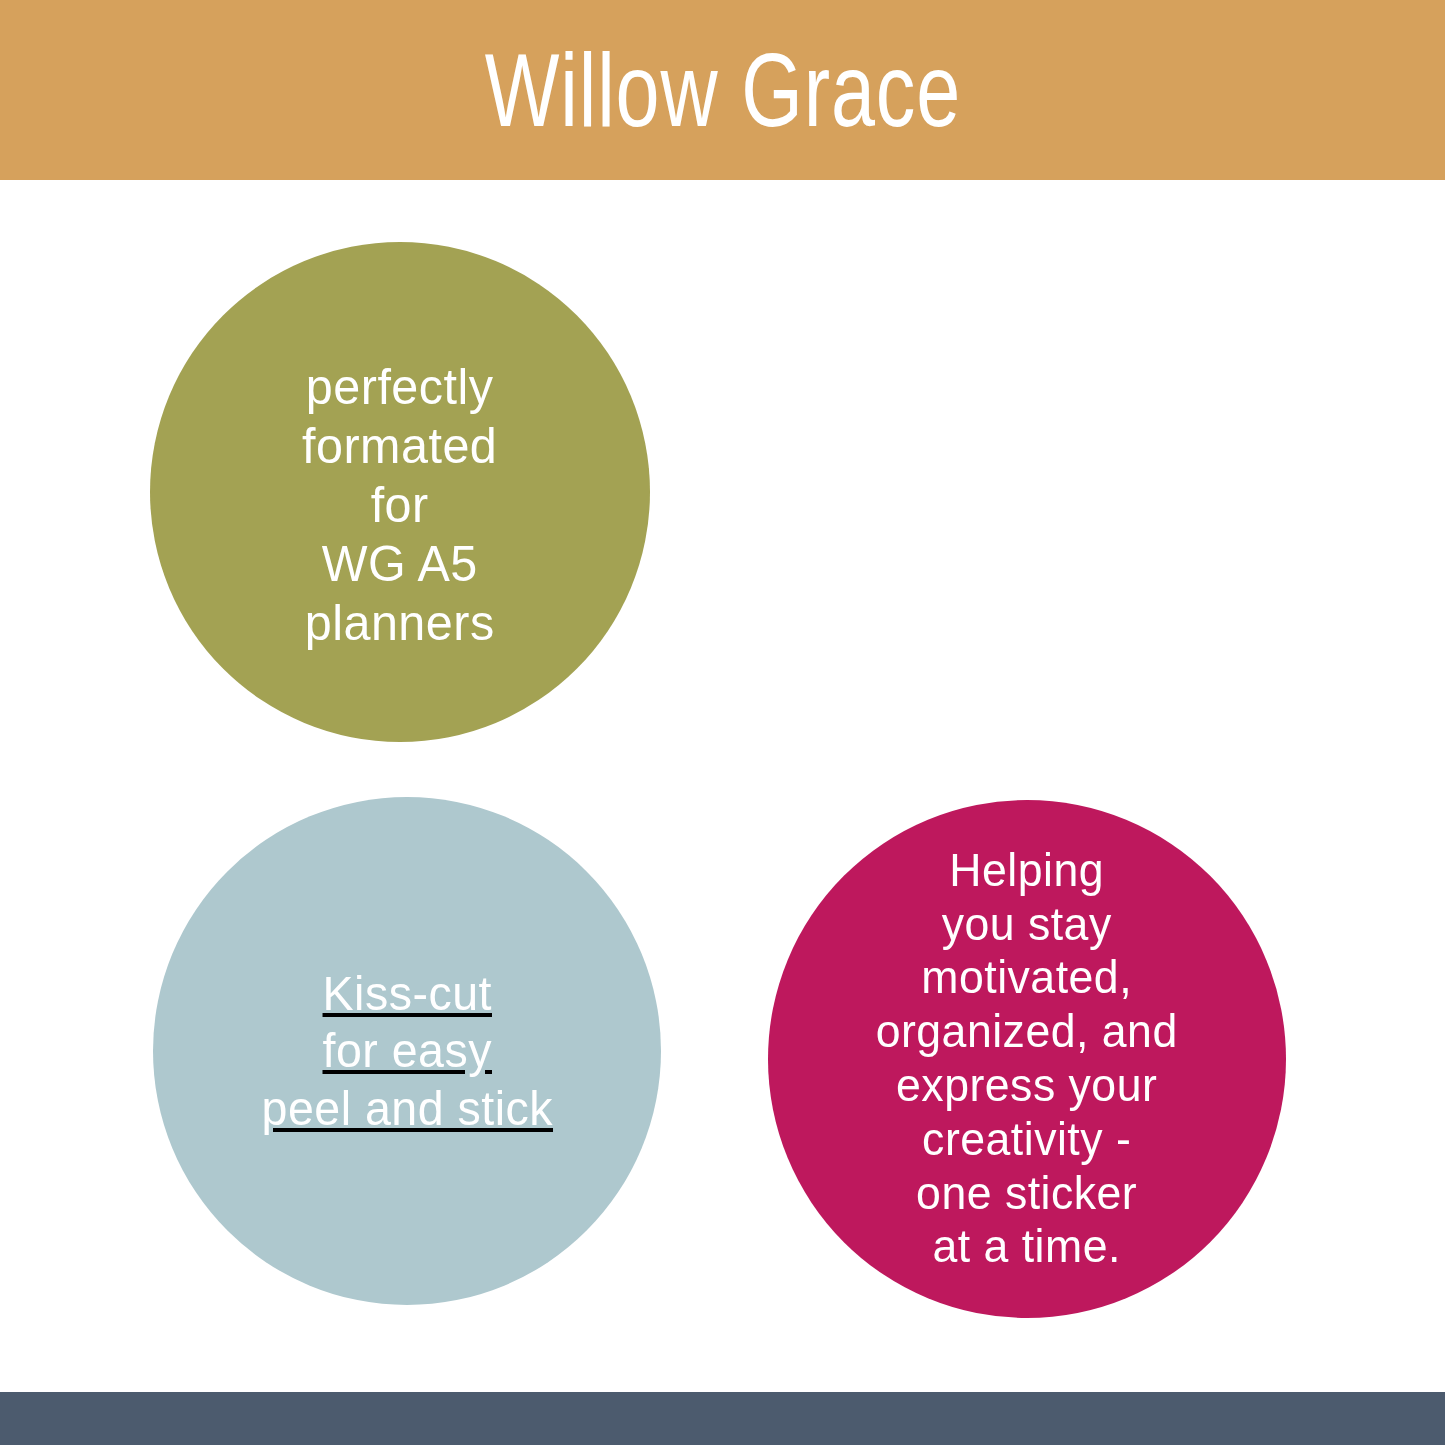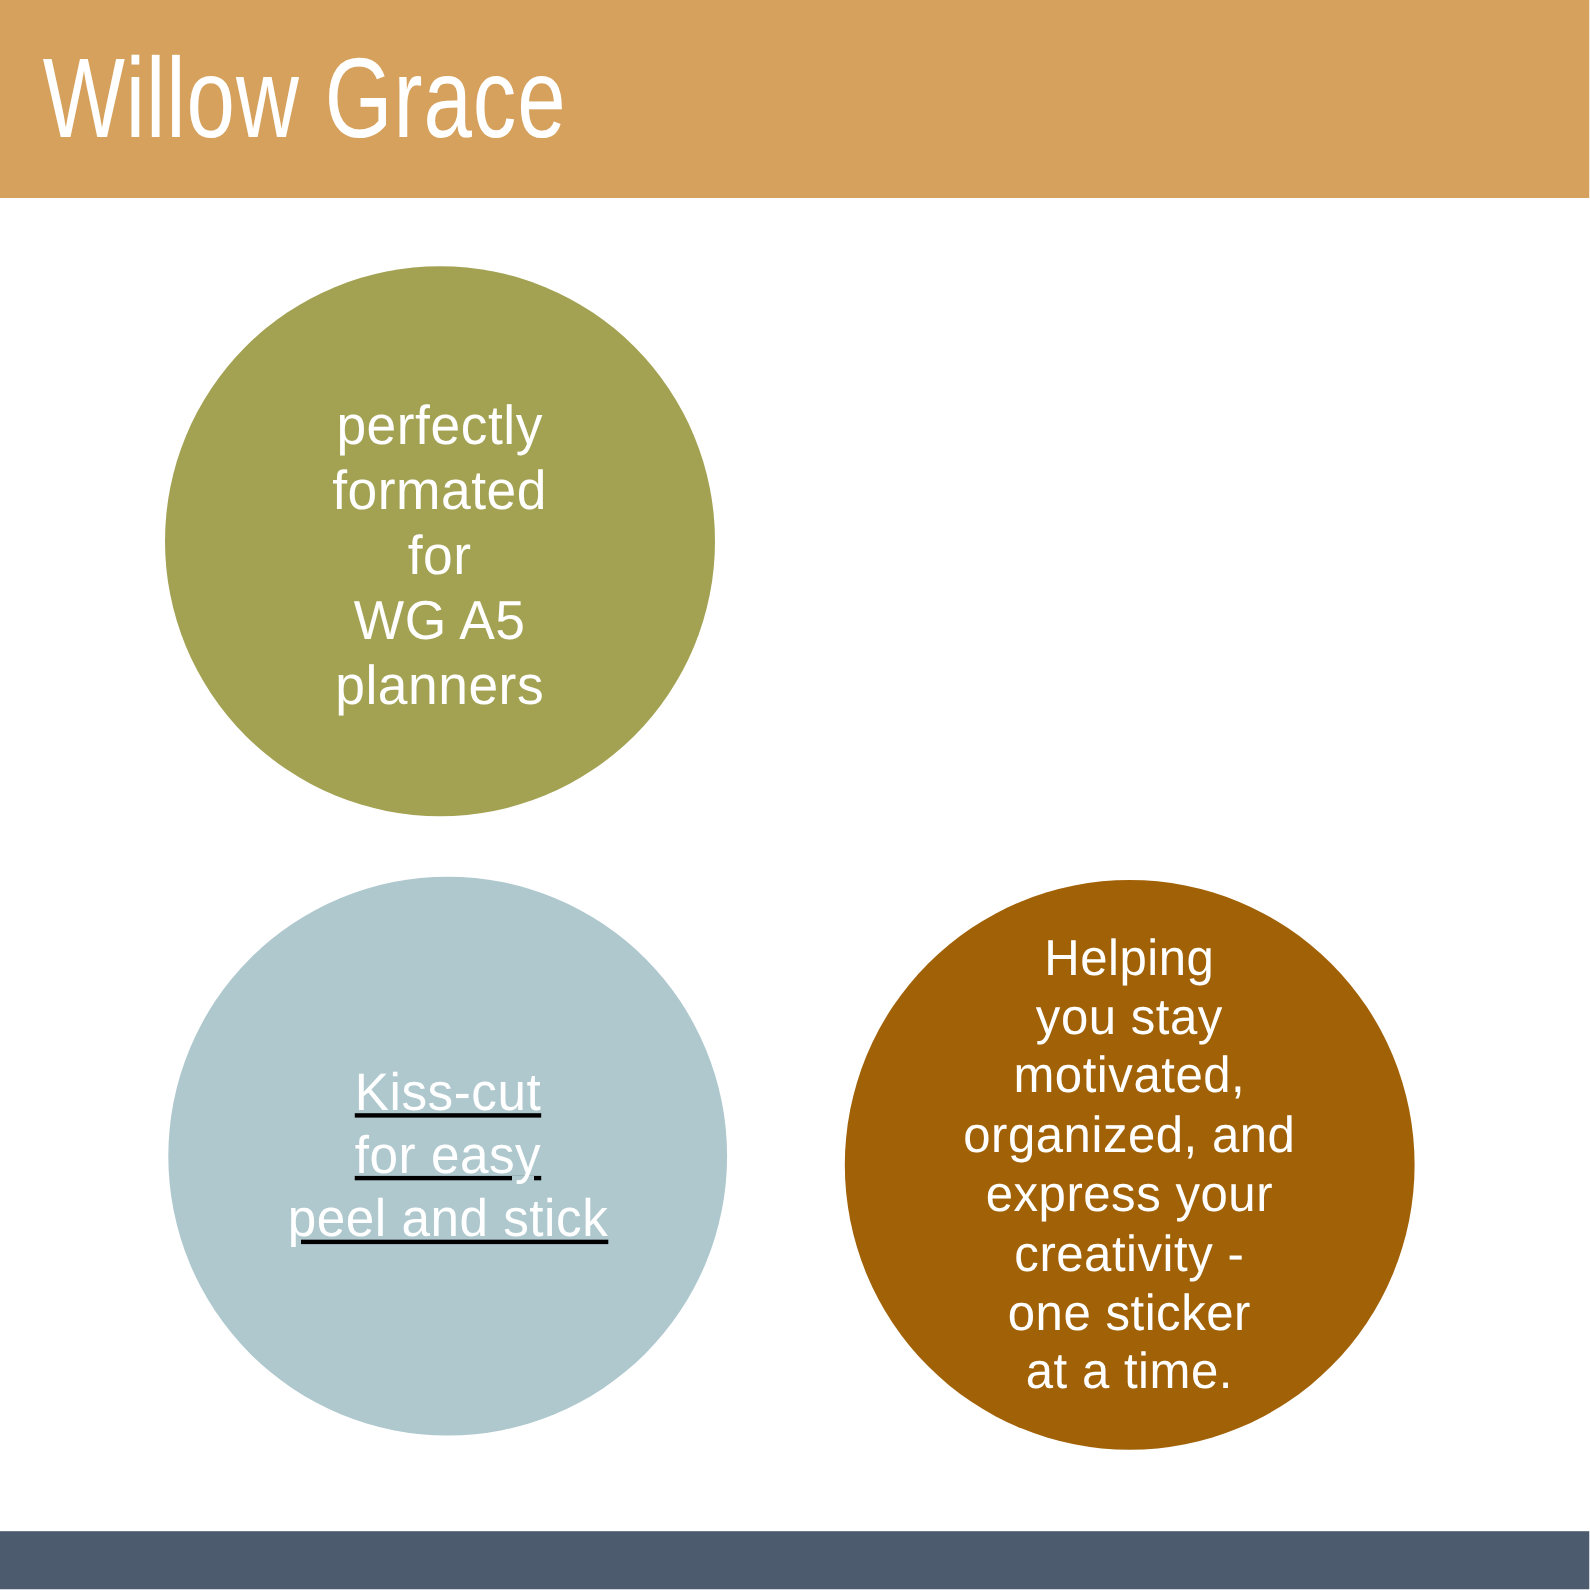--- a/index.html
+++ b/index.html
@@ -25,21 +25,21 @@
   
   .header-bar {
     position: absolute;
     left: 0;
     top: 0;
     width: 1445px;
     height: 180px;
     background: #d6a15c;
     display: flex;
     align-items: center;
-    justify-content: flex-start;
+    justify-content: center;
   }
   .brand-title {
     color: #ffffff;
     font-family: "Liberation Sans", sans-serif;
     font-size: 92px;
     font-weight: 300;
     letter-spacing: 1px;
     line-height: 1;
     transform: scaleX(0.86) scaleY(1.12);
     transform-origin: center center;
@@ -115,21 +115,21 @@
     font-size: 48px;
     line-height: 1.2;
   }
 
   
   #circle-pink {
     left: 768px;
     top: 620px;
     width: 518px;
     height: 518px;
-    background: #a16207;
+    background: #be185d;
   }
   #circle-pink .feature-text {
     font-size: 46px;
     line-height: 1.17;
   }
 
   
   .footer-bar {
     position: absolute;
     left: 0;

